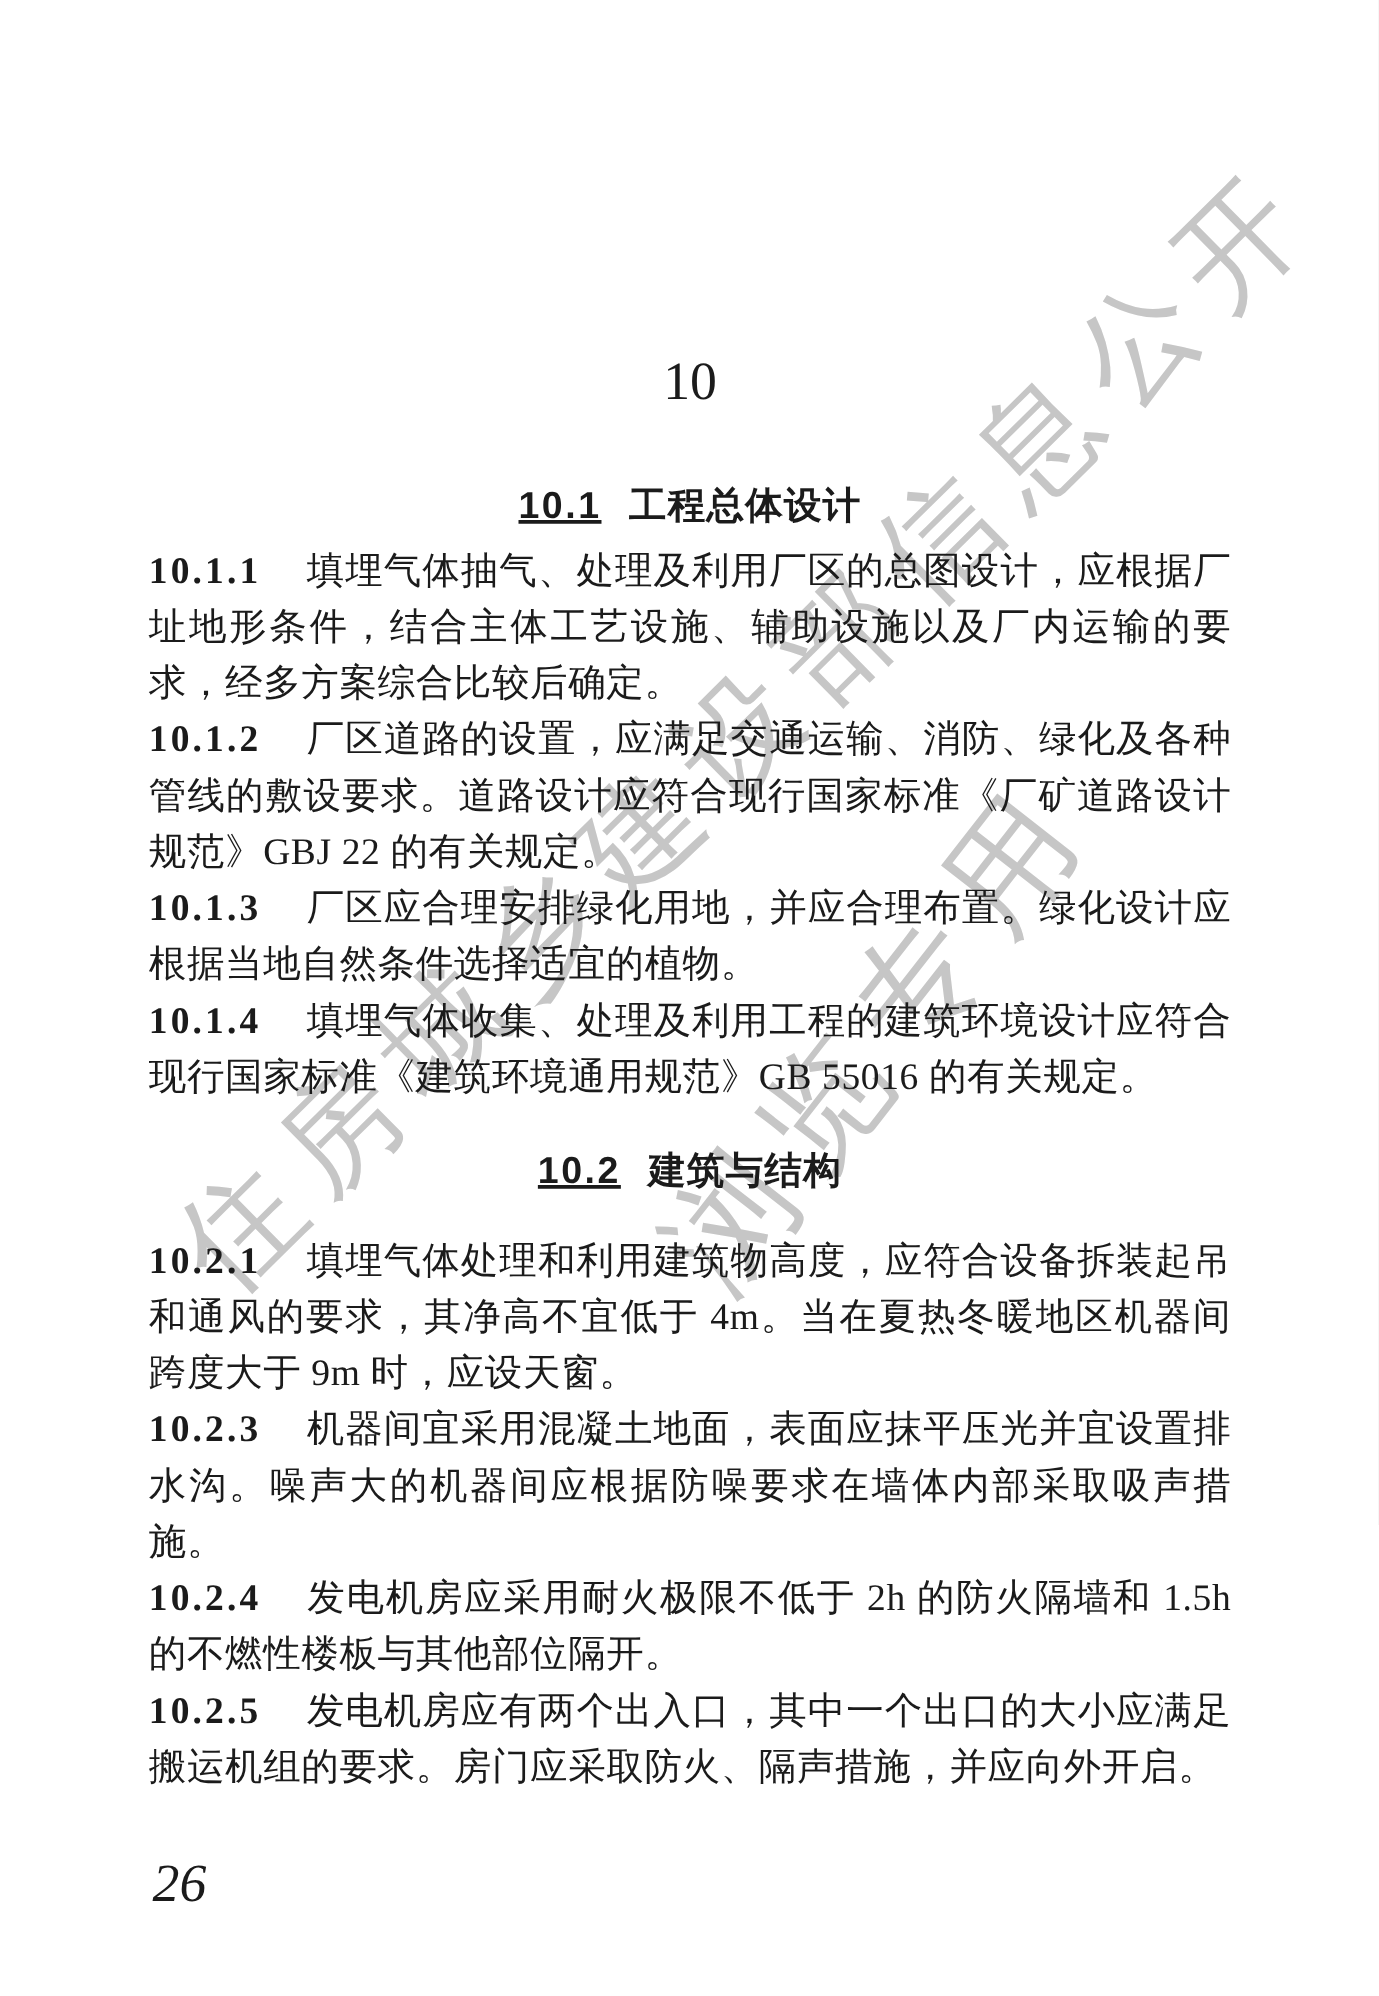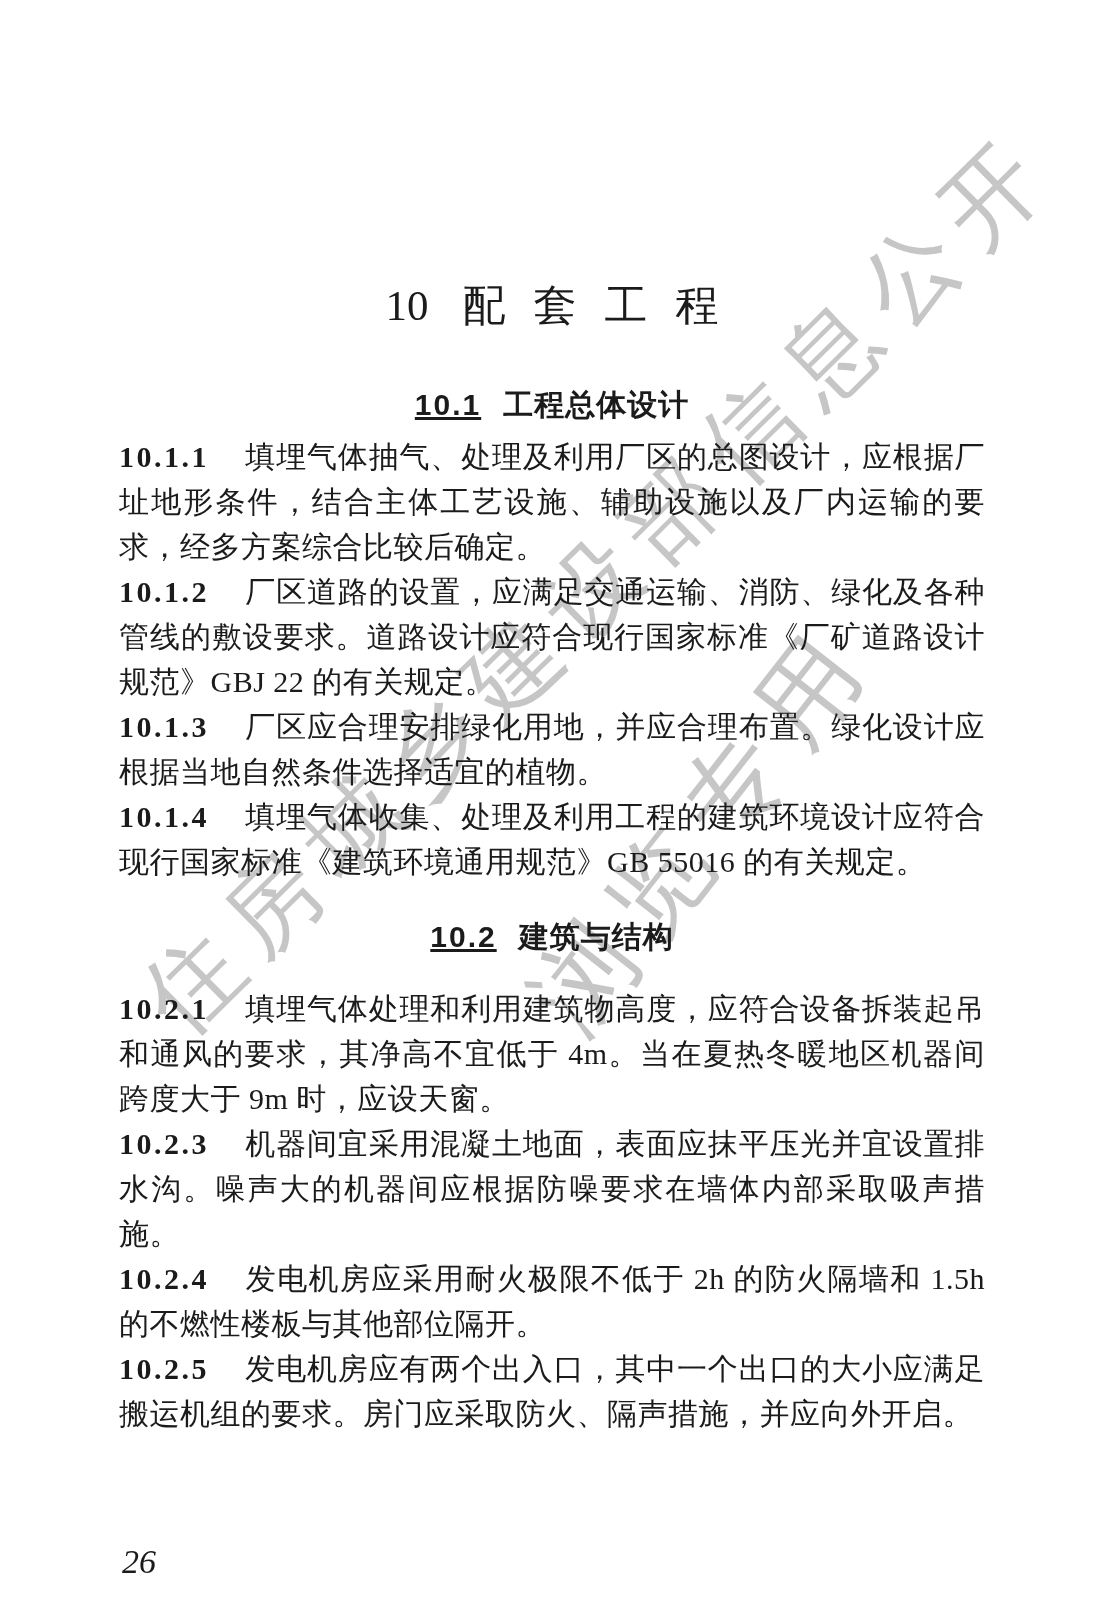--- a/index.html
+++ b/index.html
@@ -73,38 +73,37 @@
     text-justify:inter-character;
   }
   p.clause .cnum {
     font-weight:700;
     letter-spacing:2.5px;
     margin-right:36px;
   }
 
   .page-number {
     position:absolute; z-index:2;
-    left:122px; top:1540px;
-    font-size:34px; line-height:44px;
+    left:122px; top:1486px;
+    font-size:43px; line-height:44px;
     font-style:italic;
   }
 </style>
 </head>
 <body>
 
 <div class="page">
 
   <div class="watermark wm-1">住房城乡建设部信息公开</div>
   <div class="watermark wm-2">浏览专用</div>
 
   <div class="content">
 
     <h1 class="chapter-title">
       <span>10</span>
-      <span class="hanzi">配套工程</span>
     </h1>
 
     <h2 class="section-heading" id="heading-10-1">
       <span class="snum">10.1</span><span class="stitle">工程总体设计</span>
     </h2>
 
     <div class="clauses" id="clauses-10-1">
       <p class="clause"><span class="cnum">10.1.1</span><span>填埋气体抽气、处理及利用厂区的总图设计，应根据厂址地形条件，结合主体工艺设施、辅助设施以及厂内运输的要求，经多方案综合比较后确定。</span></p>
       <p class="clause"><span class="cnum">10.1.2</span><span>厂区道路的设置，应满足交通运输、消防、绿化及各种管线的敷设要求。道路设计应符合现行国家标准《厂矿道路设计规范》GBJ 22 的有关规定。</span></p>
       <p class="clause"><span class="cnum">10.1.3</span><span>厂区应合理安排绿化用地，并应合理布置。绿化设计应根据当地自然条件选择适宜的植物。</span></p>

